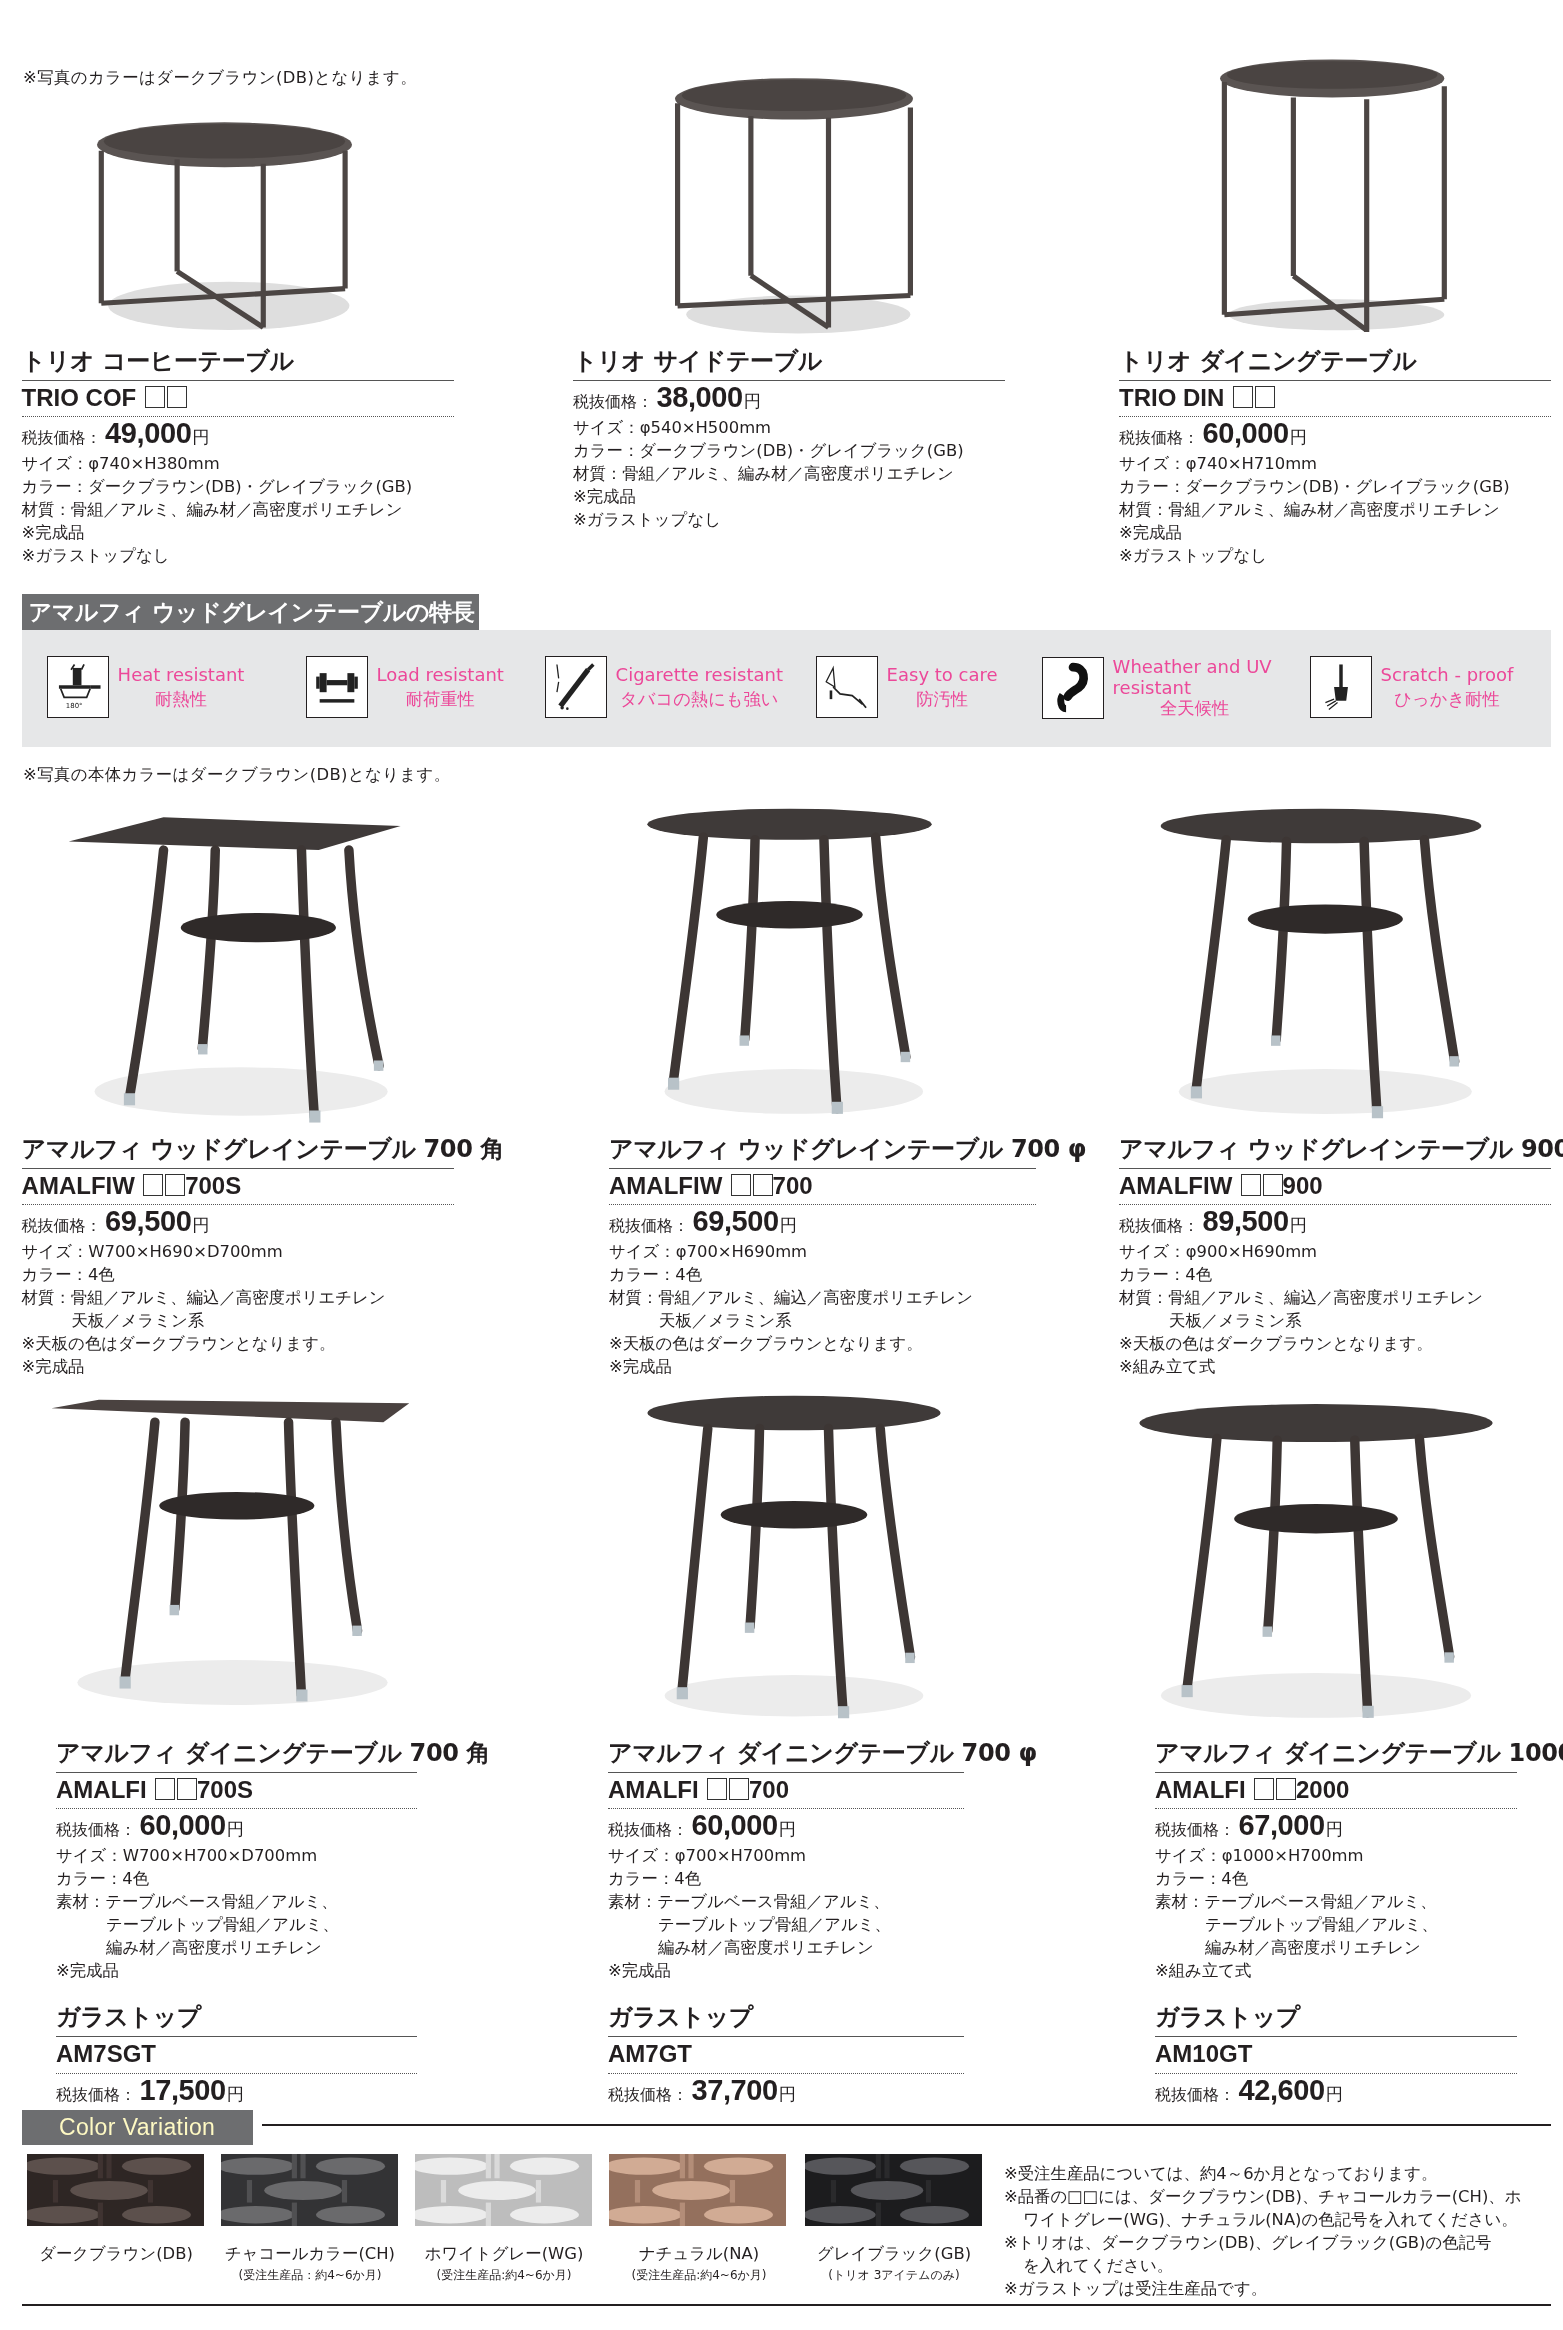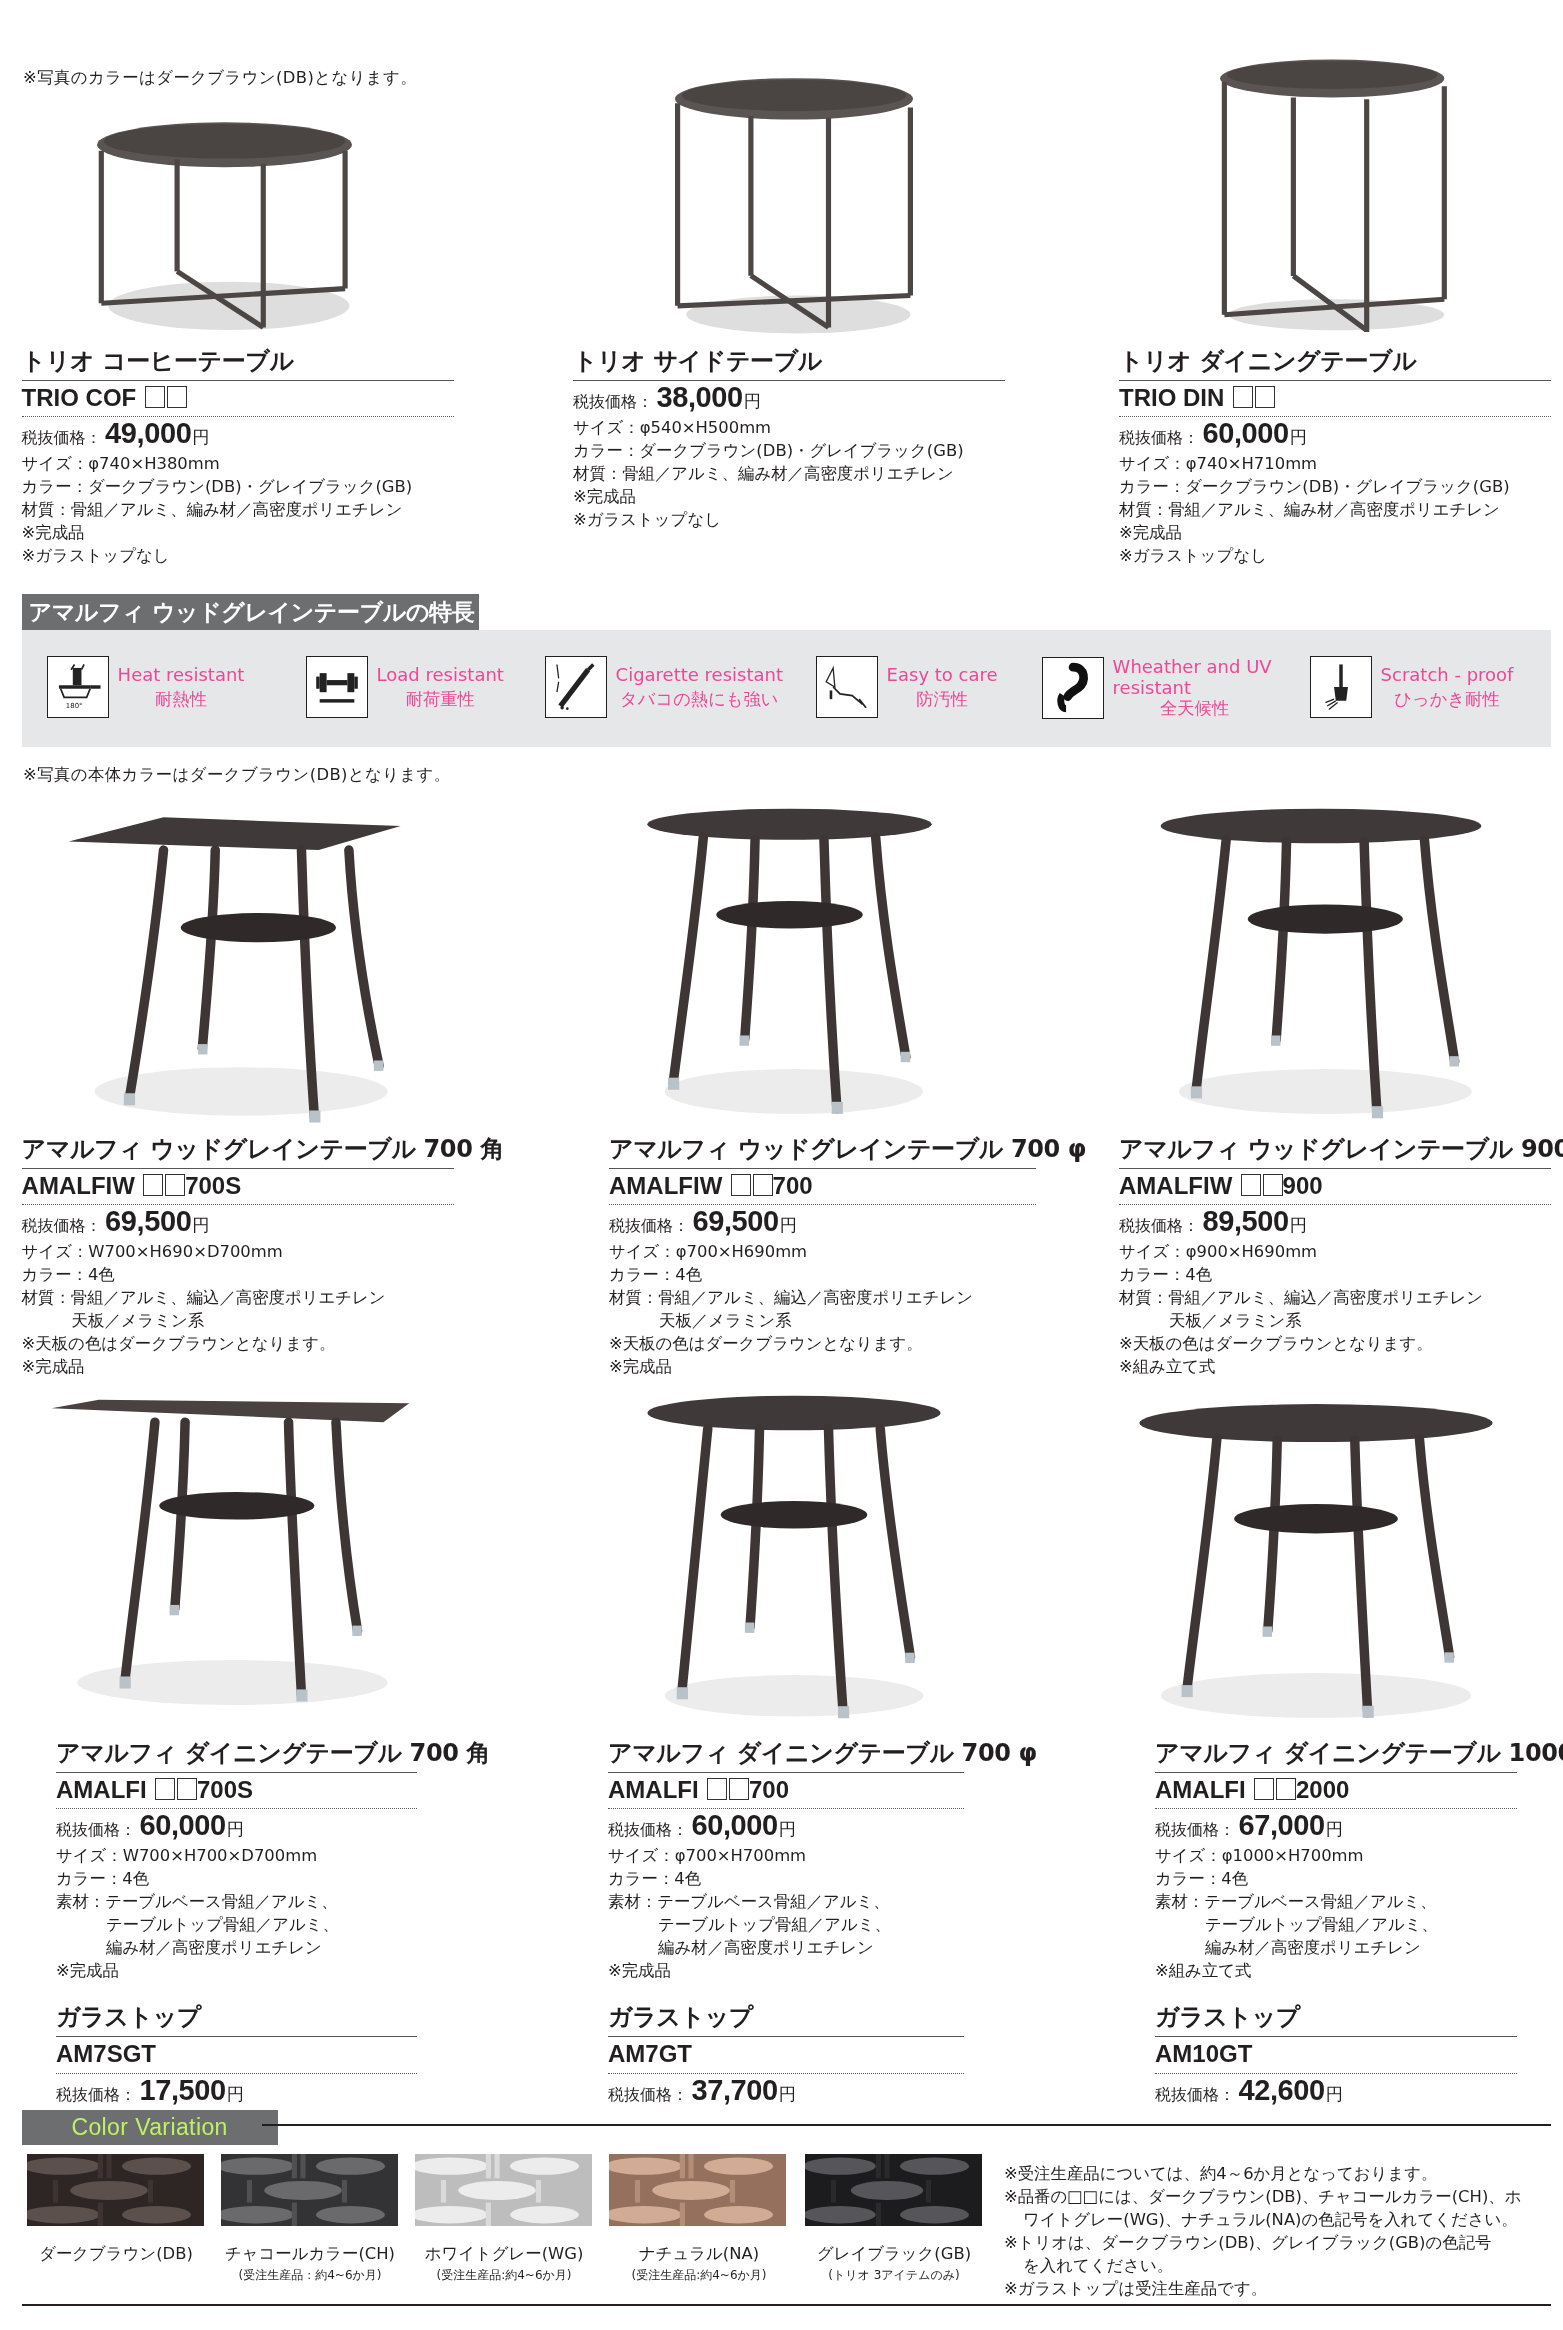--- a/index.html
+++ b/index.html
@@ -30,21 +30,21 @@
   
   .feat-head { position: absolute; left: 21.6px; top: 594px; width: 457px; height: 36px; background: #6d6e70; color: #ffffff; font-size: 23px; font-weight: bold; padding-left: 7px; line-height: 36px; letter-spacing: -0.4px; }
   .feat-band { position: absolute; left: 21.6px; top: 630px; width: 1529px; height: 117px; background: #e6e7e8; }
   .feat { position: absolute; top: 656px; display: flex; align-items: center; }
   .feat .ficon { width: 62px; height: 62px; border: 1.7px solid #231f20; background: #fff; display: flex; align-items: center; justify-content: center; }
   .feat .ficon svg { width: 52px; height: 52px; }
   .feat .ftext { margin-left: 8.6px; font-size: 18px; line-height: 25px; color: #ec4899; }
   .feat .ftext .jp { font-size: 17.3px; text-align: center; }
 
   
-  .cv-head { position: absolute; left: 21.6px; top: 2110px; width: 256px; height: 35px; background: #6d6e70; color: #bef264; font-family: "Liberation Sans", sans-serif; font-size: 23px; line-height: 35px; text-align: center; letter-spacing: 0.4px; }
+  .cv-head { position: absolute; left: 21.6px; top: 2110px; width: 231px; height: 35px; background: #6d6e70; color: #fef9c3; font-family: "Liberation Sans", sans-serif; font-size: 23px; line-height: 35px; text-align: center; letter-spacing: 0.4px; }
   .cv-line { position: absolute; left: 262px; top: 2124px; width: 1289px; height: 1.7px; background: #231f20; }
   .cv-bottom { position: absolute; left: 21.6px; top: 2304px; width: 1529px; height: 1.7px; background: #231f20; }
   .swatch { position: absolute; top: 2154px; width: 177px; height: 72px; overflow: hidden; }
   .swatch svg { width: 100%; height: 100%; display: block; }
   .sw-label { position: absolute; top: 2242px; width: 194px; text-align: center; font-size: 16.4px; line-height: 23px; white-space: nowrap; }
   .sw-label .sub { font-size: 12px; display: block; line-height: 21px; }
   .cv-notes { position: absolute; left: 1004px; top: 2162px; width: 552px; font-size: 16.4px; line-height: 23px; }
   .cv-notes .cont { padding-left: 19px; }
 </style>
 </head>

